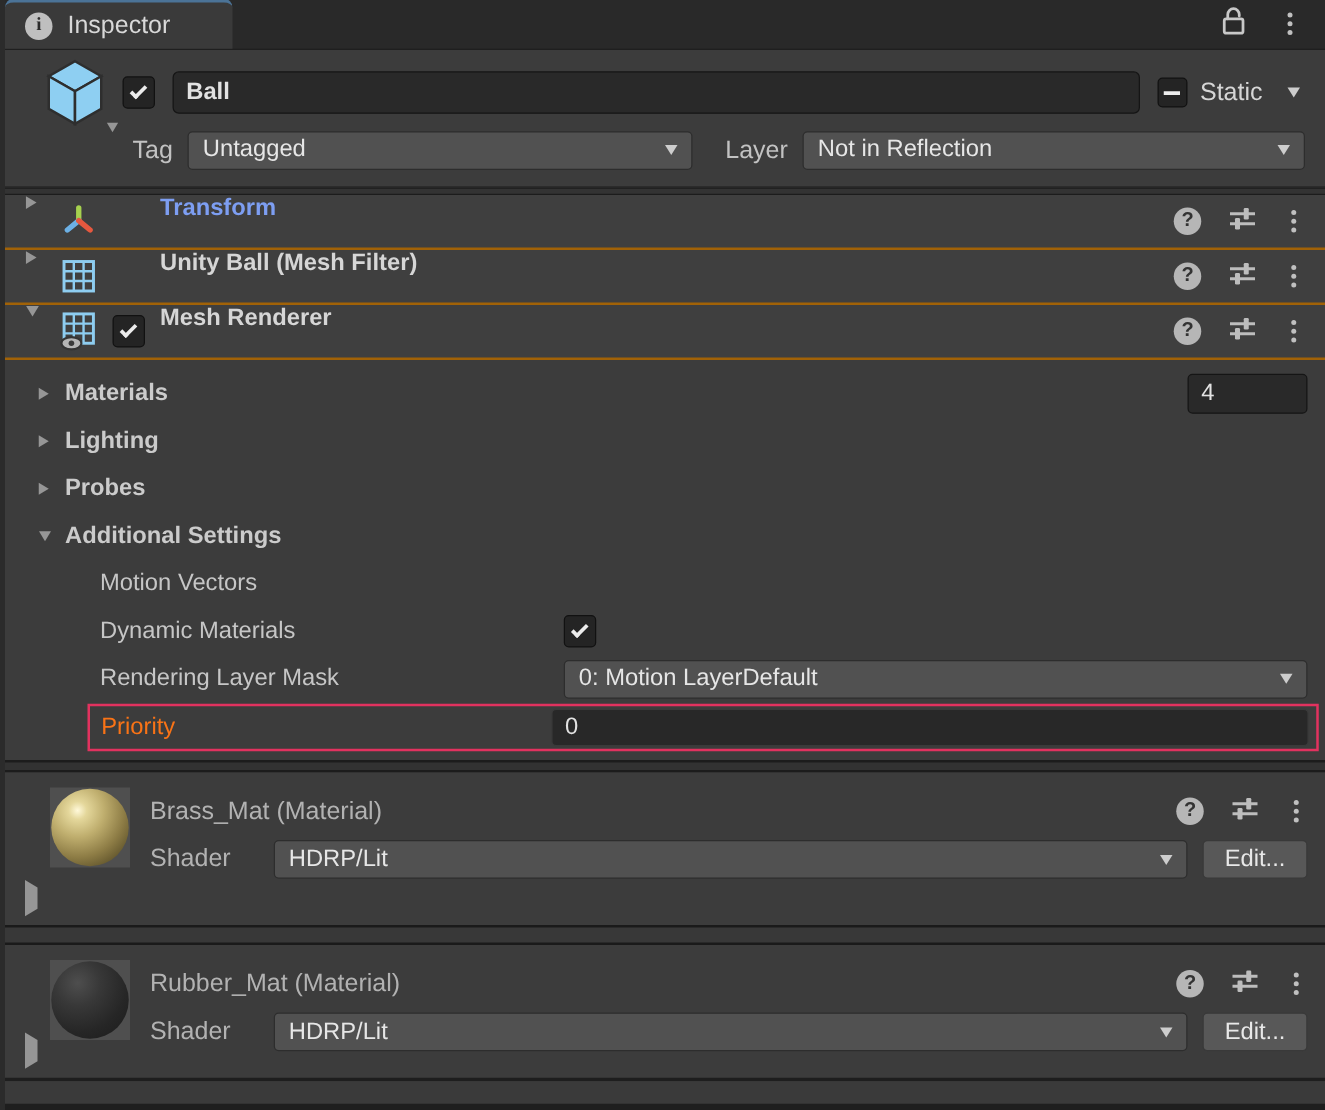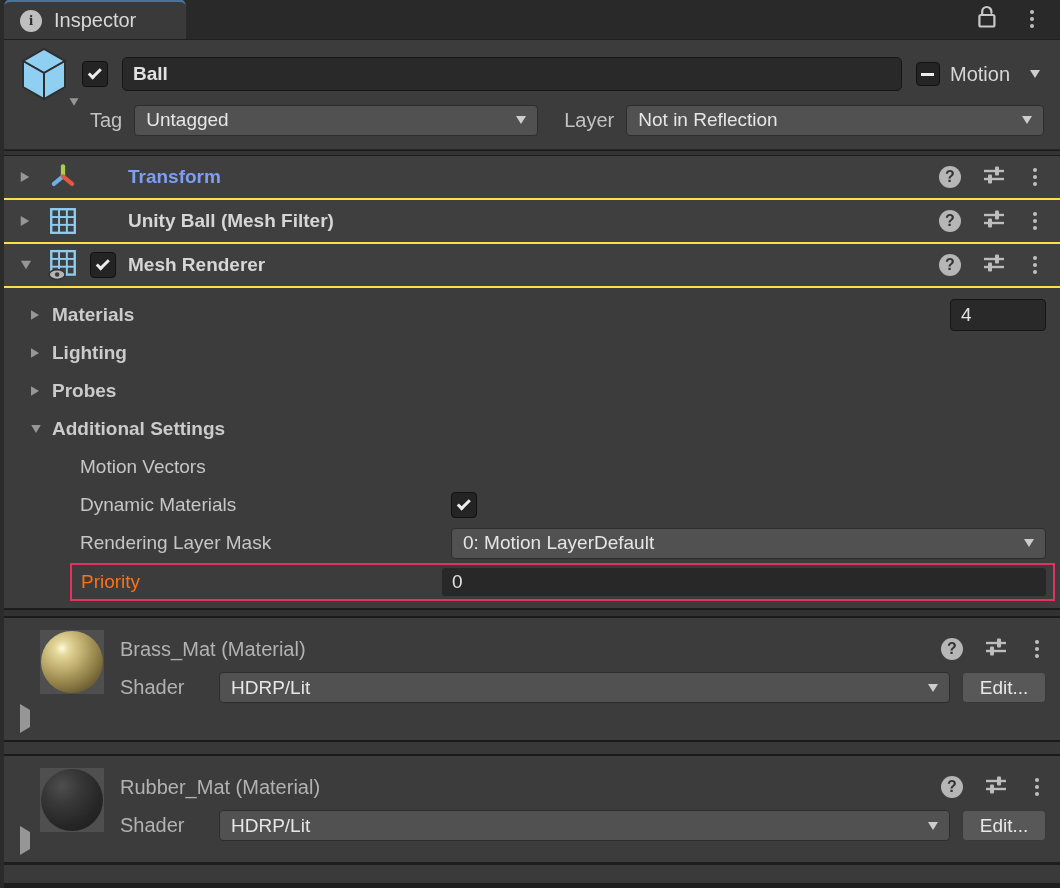--- a/index.html
+++ b/index.html
@@ -55,39 +55,39 @@
     color:#e2e2e2; font-size:19px;
   }
   .dropdown {
     background:#515151; border:1px solid #2d2d2d; border-radius:4px;
     height:31px; display:flex; align-items:center; padding:0 11px;
     color:#e6e6e6; font-size:19px; cursor:pointer;
   }
   .dropdown .dd-arrow { margin-left:auto; }
 
   
-  .go-header { height:110px; background:#3c3c3c; border-bottom:1px solid #262626; padding-top:13px; }
+  .go-header { height:110px; background:#3c3c3c; border-bottom:1px solid #262626; padding-top:13px;padding-left:16px; }
   .go-row1 { display:flex; align-items:center; padding:0 20px 0 14px; height:42px; }
   .go-cube { position:relative; width:64px; height:54px; flex:0 0 64px; }
   .go-cube svg { position:absolute; left:2px; top:0; }
   .go-cube .tri-down { position:absolute; right:2px; bottom:-6px; transform:scale(0.75); cursor:pointer; }
   .go-name { flex:1; margin-left:14px; height:34px; font-weight:700; border-radius:5px; }
   .static-box { width:24px; height:24px; margin-left:14px; }
   .static-label { margin-left:10px; font-size:20px; color:#d6d6d6; }
   .static-arrow { margin-left:20px; }
   .go-row2 { display:flex; align-items:center; padding:0 16px 0 86px; height:42px; margin-top:4px; }
   .field-label { font-size:20px; color:#c2c2c2; }
   .tag-dd { width:404px; margin-left:12px; }
   .layer-label { margin-left:26px; }
   .layer-dd { flex:1; margin-left:12px; }
 
   
   .comp-header {
-    height:44px; background:#3f3f3f; border-bottom:2px solid #fde047;
-    display:flex; align-items:center; padding-left:16px;
+    height:44px; background:#3f3f3f; border-bottom:2px solid #a16207;
+    display:flex; padding-left:16px;
   }
   .comp-fold { width:28px; display:flex; cursor:pointer; }
   .comp-fold .tri-right, .comp-fold .tri-down { transform:scale(0.85); }
   .comp-icon { width:42px; display:flex; align-items:center; }
   .comp-check { width:38px; display:flex; align-items:center; }
   .comp-title { font-size:19px; font-weight:700; color:#d6d6d6; }
   .comp-title.blue { color:#7d9ef2; }
   .comp-right { margin-left:auto; display:flex; align-items:center; gap:21px; padding-right:17px; }
 
   
@@ -178,21 +178,21 @@
         </svg>
         <span class="tri-down"></span>
       </div>
       <span class="checkbox">
           <span class="checkmark"></span>
         </span>
       <div class="darkfield go-name">Ball</div>
       <span class="checkbox static-box">
           <span class="dashmark"></span>
         </span>
-      <span class="static-label">Motion</span>
+      <span class="static-label">Static</span>
       <span class="dd-arrow static-arrow"></span>
     </div>
     <div class="go-row2">
       <span class="field-label">Tag</span>
       <div class="dropdown tag-dd">
         <span>Untagged</span>
         <span class="dd-arrow"></span>
       </div>
       <span class="field-label layer-label">Layer</span>
       <div class="dropdown layer-dd">

